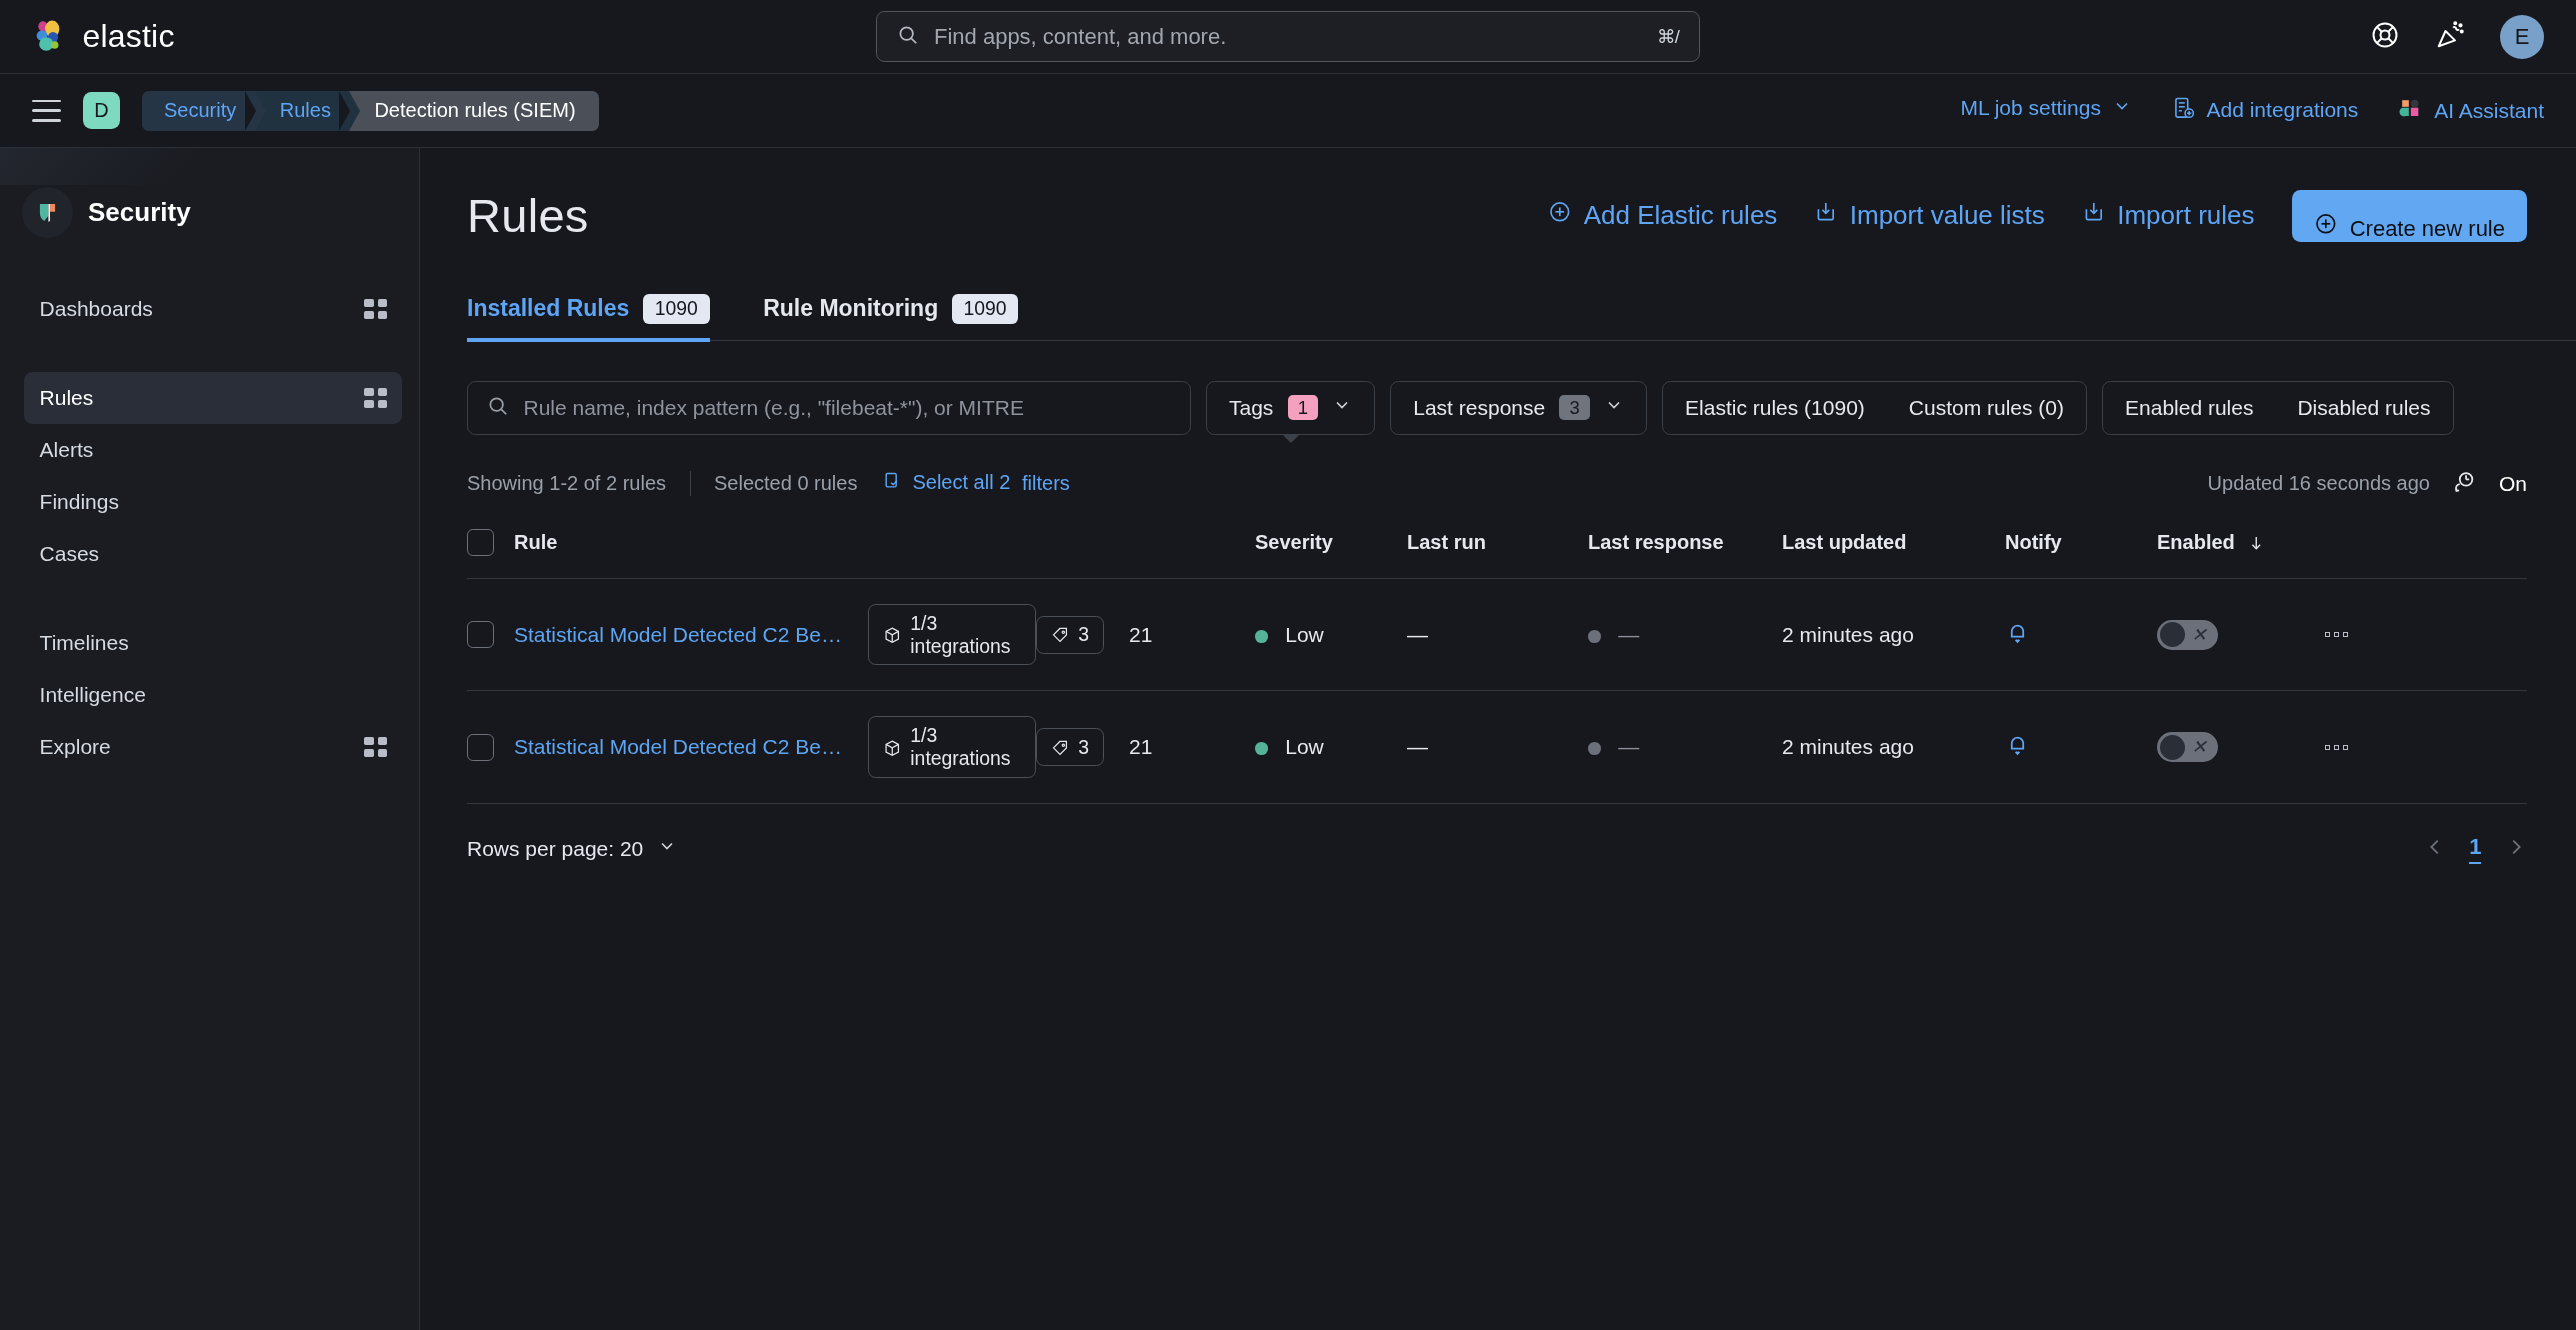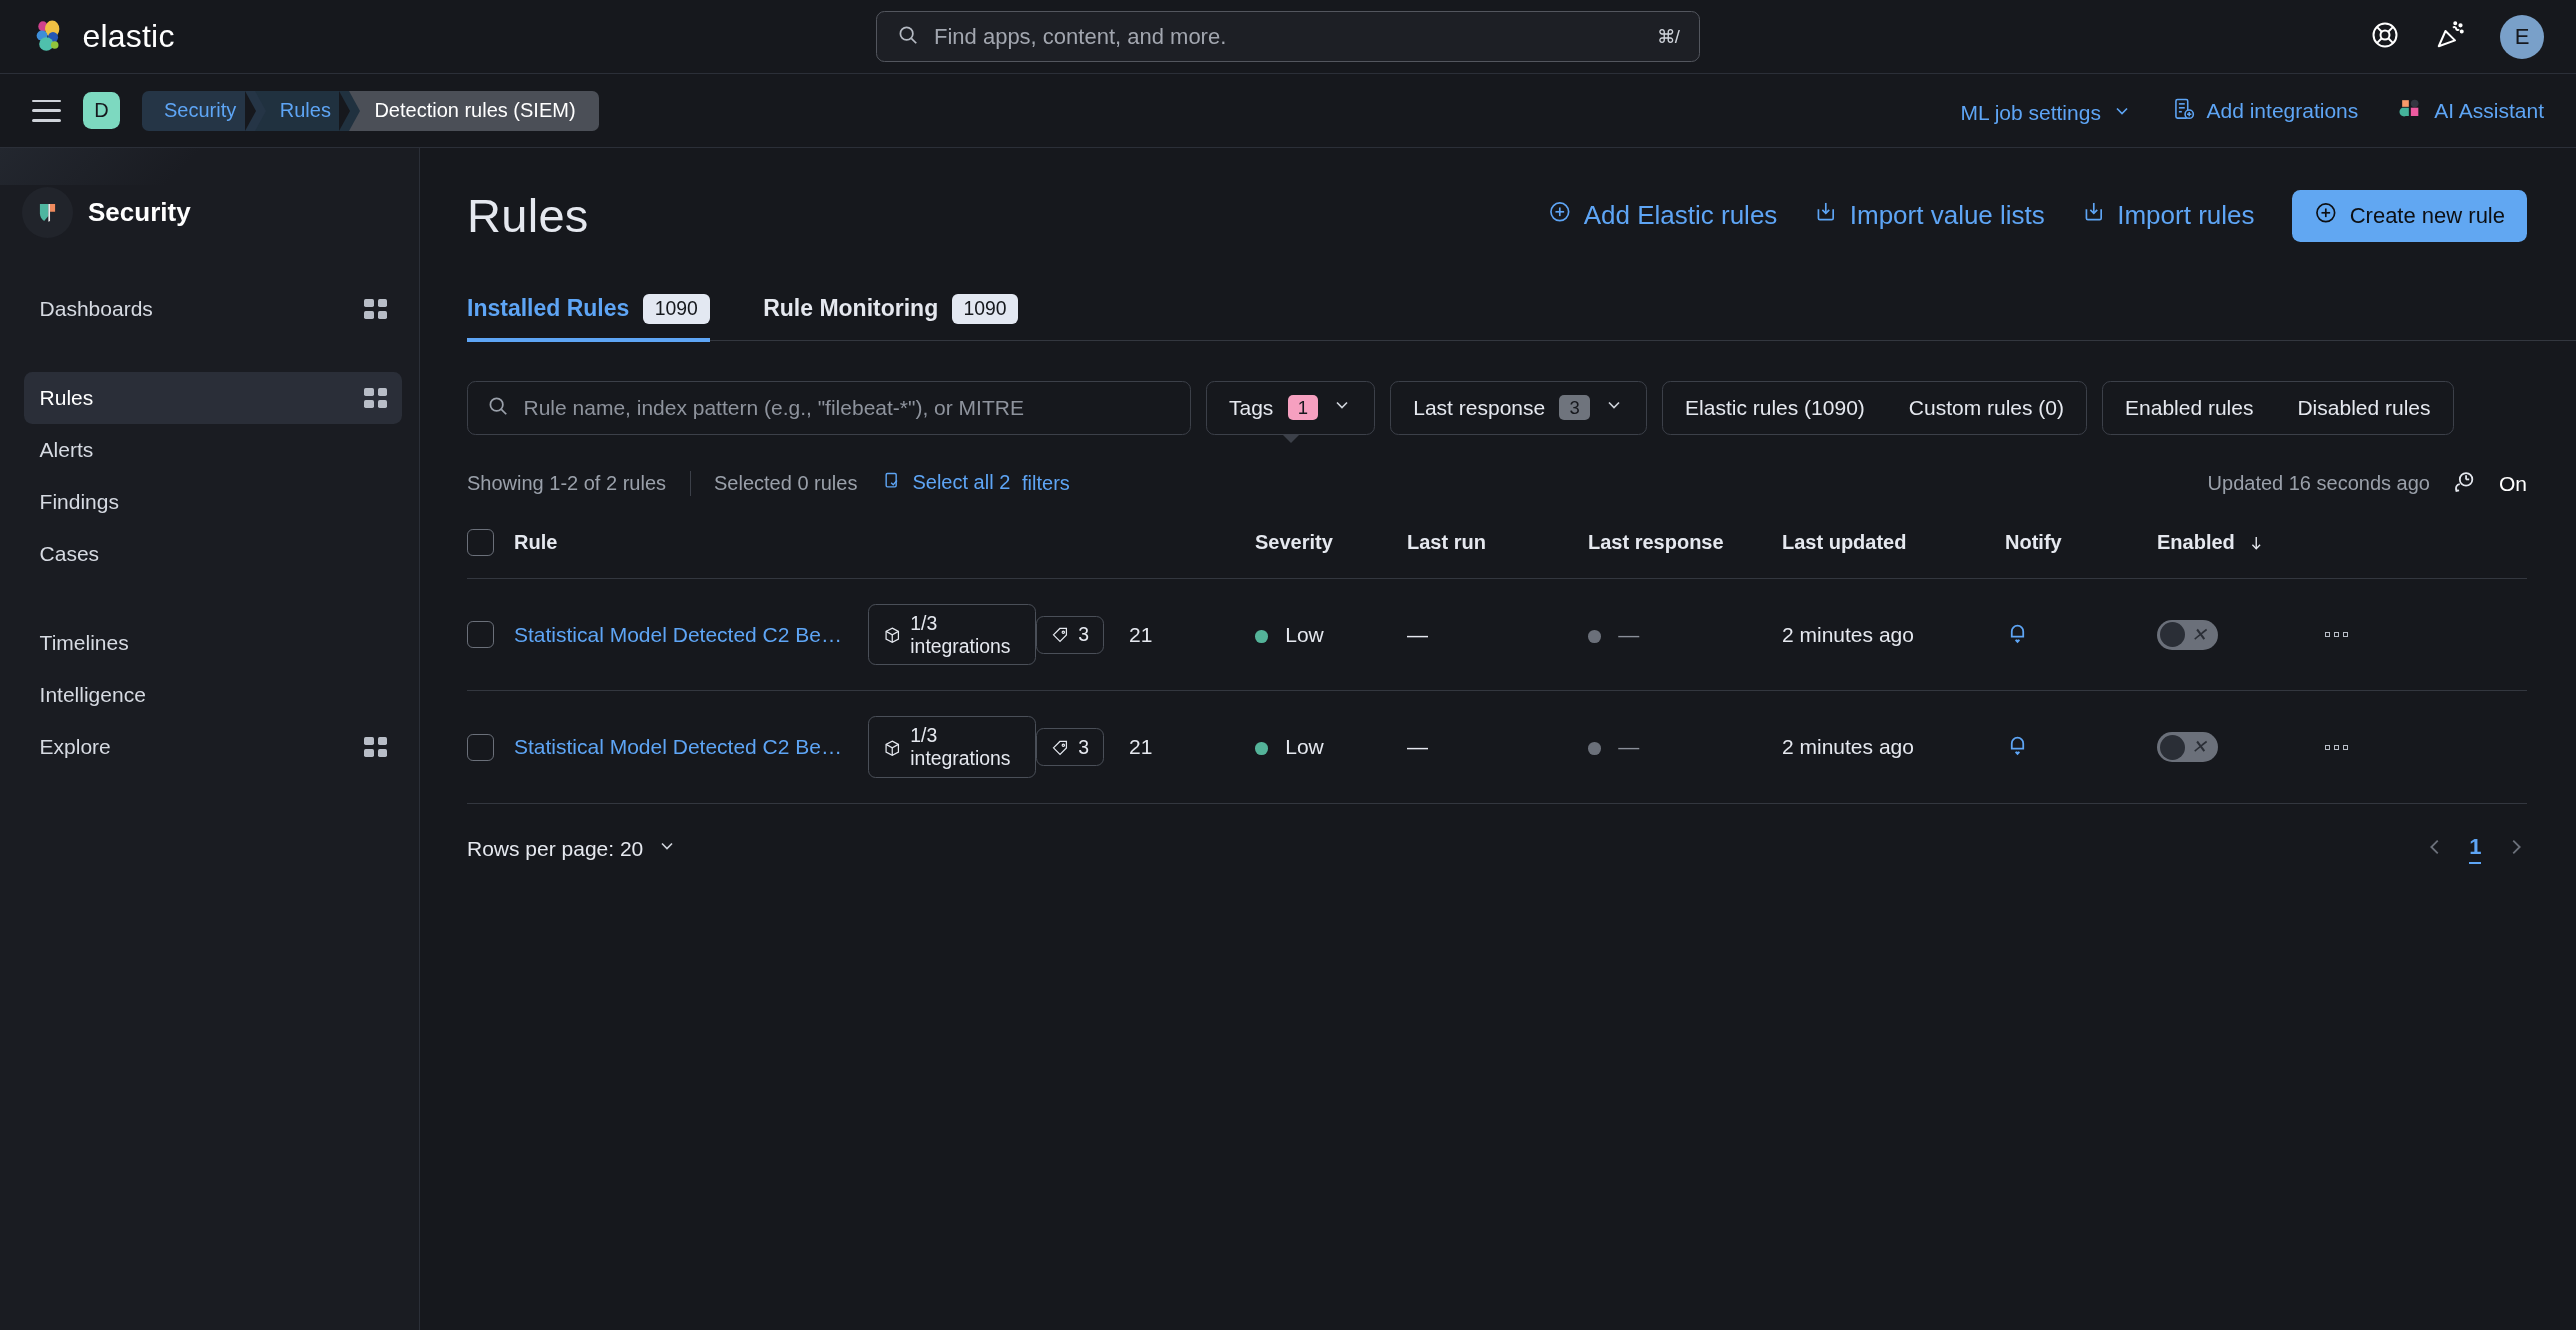--- a/index.html
+++ b/index.html
@@ -87,21 +87,21 @@
   .crumb.c2 .arrow { border-left-color: #20313f; }
   .crumb.c1 .notch, .crumb.c2 .notch {
     position: absolute; right: -0.8px; top: 0;
     width: 0; height: 0; z-index: 3;
     border-top: 20px solid transparent;
     border-bottom: 20px solid transparent;
     border-left: 11.8px solid #16181d;
   }
   .crumb.c2 .notch { border-left-color: #16181d; }
 
-  .crumb-right { margin-left: auto; display: flex; align-items: flex-end; gap: 40px; }
+  .crumb-right { margin-left: auto; display: flex; align-items: flex-start; gap: 40px; }
   .crumb-link { display:flex; align-items:center; gap: 11px; color: #5ea5f5; font-size: 21px; cursor: pointer;}
 
   
   .shell { display: flex; height: calc(1331px - 148px); }
 
   
   .sidebar {
     width: 420px; flex: 0 0 420px;
     background: #1a1c22;
     border-right: 0.8px solid #2b2f38;
@@ -136,21 +136,21 @@
   
   .main { flex: 1; padding: 40px 49px 0 47px; position: relative; overflow: hidden; }
 
   .page-head { display:flex; align-items:center; }
   .page-title { font-size: 47px; font-weight: 400; color: #e5e8ef; letter-spacing: 0.3px;}
   .head-actions { margin-left: auto; display:flex; align-items:center; gap: 37px; }
   .act-link { display:flex; align-items:center; gap: 11.8px; color: #5ea5f5; font-size: 26px; cursor: pointer; }
   .btn-primary {
     background: #61a7f2; color: #0d0f13;
     height: 52px; border-radius: 8.4px;
-    display:flex; align-items:center; gap: 12.6px;
+    display:flex; align-items:flex-end; gap: 12.6px;
     padding: 0 22px; font-size: 22px; cursor: pointer;
     border: none;
   }
 
   
   .tabs { margin-top: 51px; display:flex; align-items:flex-end; gap: 0; position: relative; }
   .tab {
     display:flex; align-items:center; gap: 13.5px;
     padding: 0 23.6px 17px 0; margin-right: 30px;
     font-size: 23px; font-weight: 700; color: #e5e8ef;

